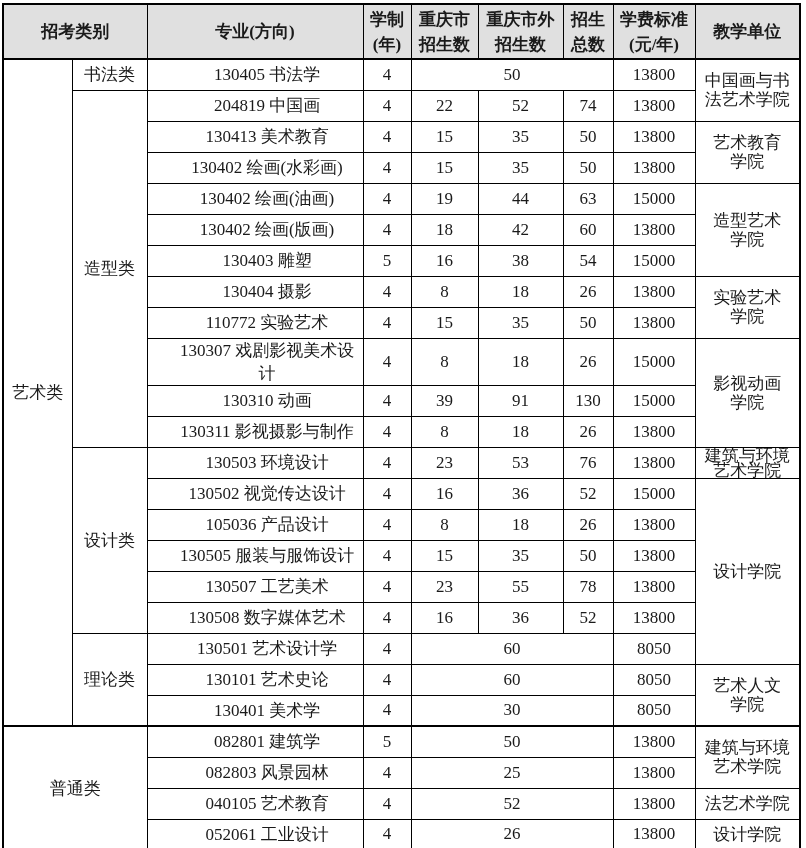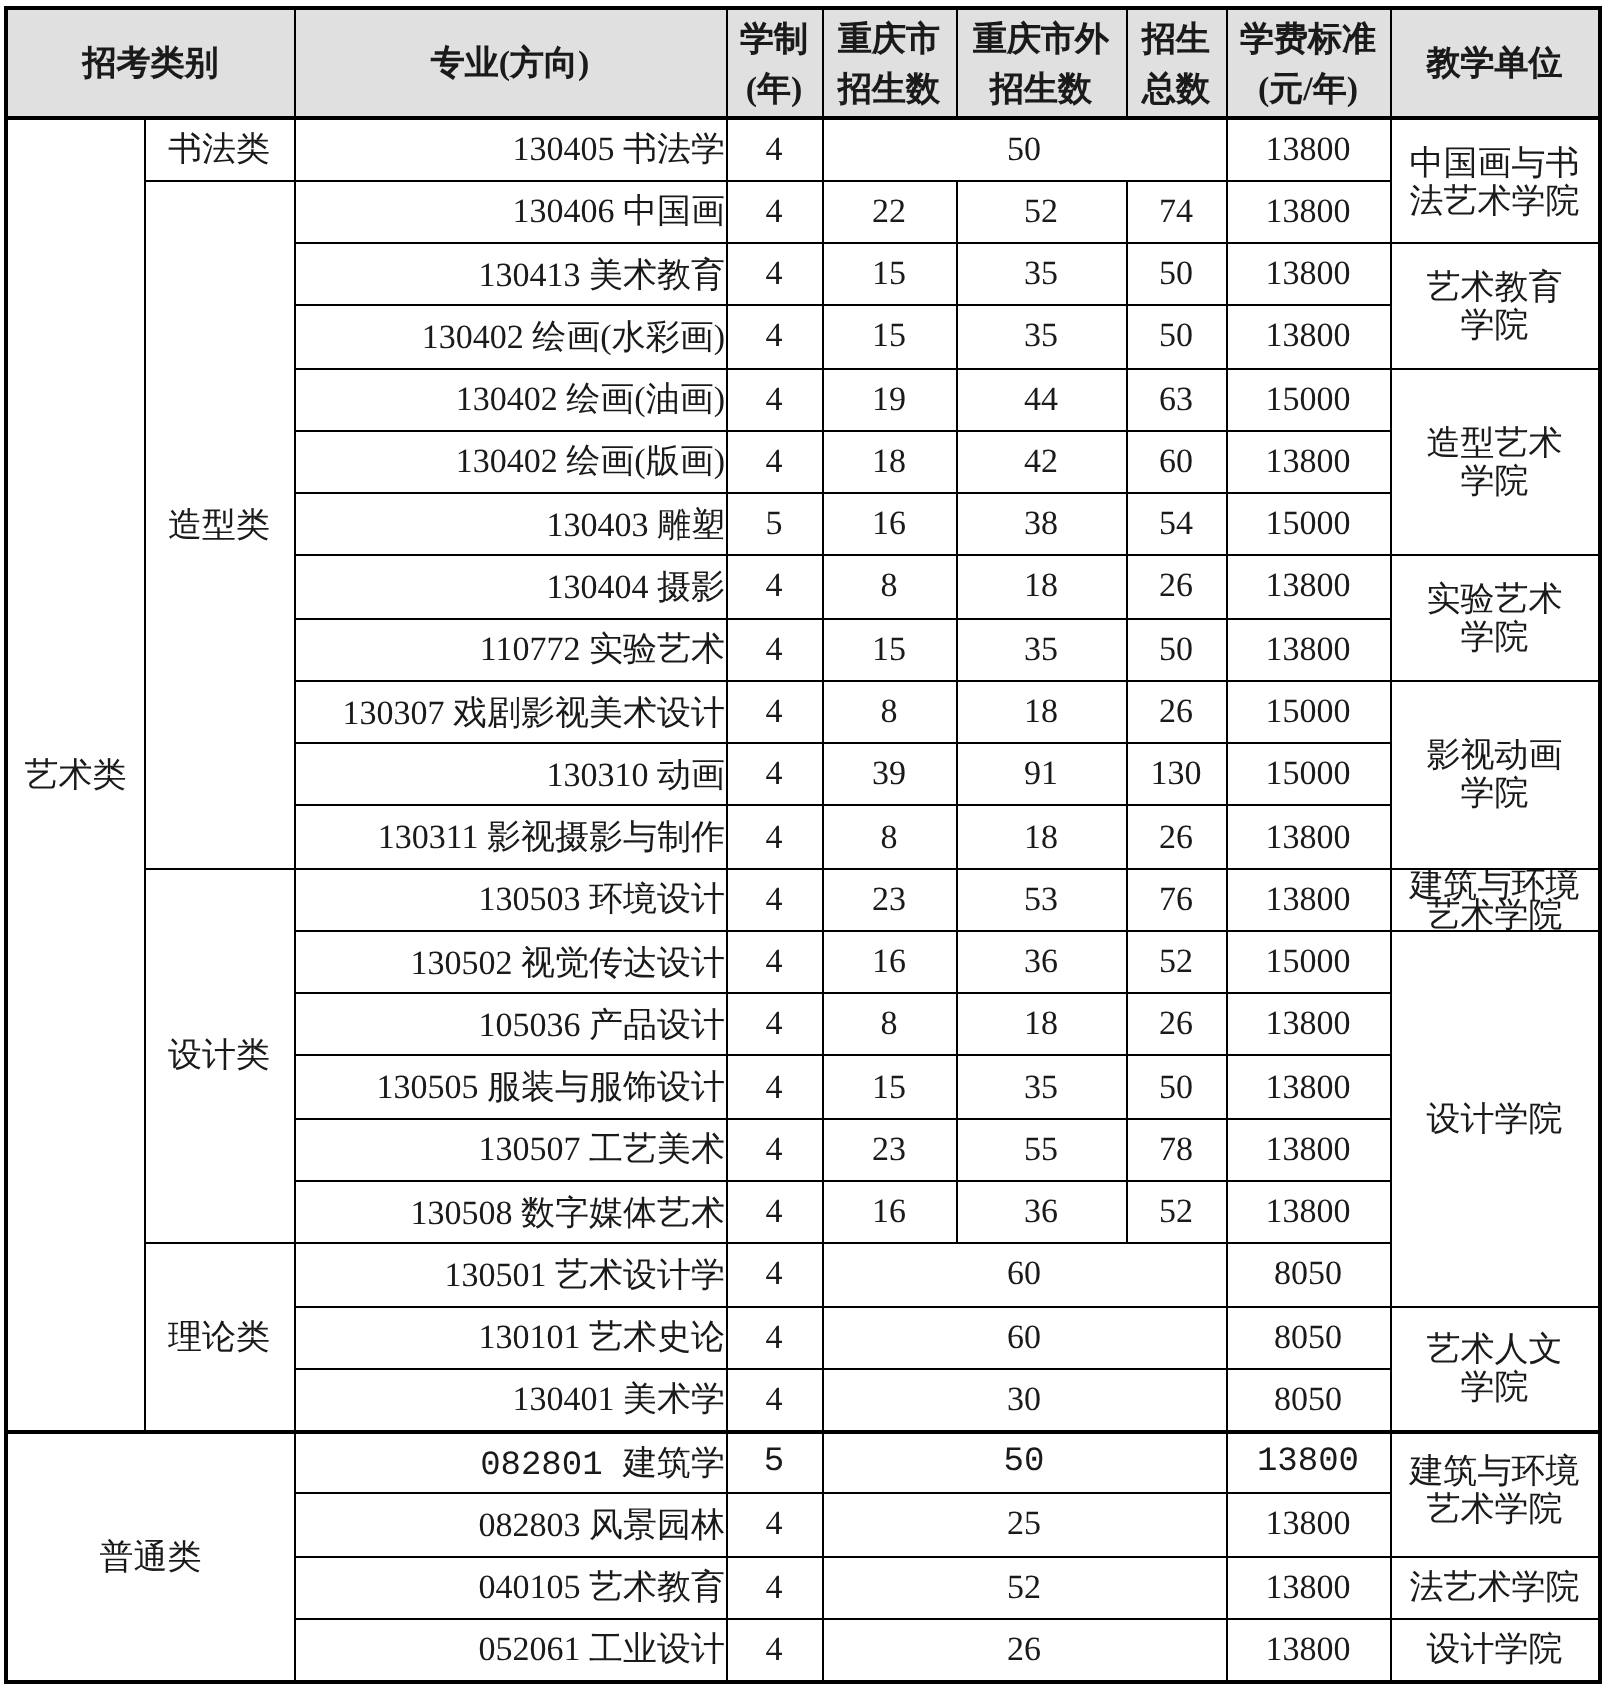--- a/index.html
+++ b/index.html
@@ -19,24 +19,24 @@
     text-align:center;vertical-align:middle;
     padding:0;overflow:hidden;
     white-space:pre-line;
   }
   thead tr{height:55px;}
   thead th{
     background:#e0e0e0;font-weight:bold;line-height:25px;
     border-bottom:2px solid #000;
   }
   tbody tr{height:31px;}
-  td.major{text-align:right;padding-left:8px;}
+  td.major{text-align:center;padding-left:24px;}
   td.unit{line-height:19px;}
   td.unit-tight{line-height:15px;}
-  tr.split td{border-top:2px solid #000;font-family:Liberation Mono, monospace;}
+  tr.split td{border-top:2px solid #000;}
 </style>
 </head>
 <body>
 
 <table>
   <colgroup>
     <col style="width:69px">
       <col style="width:75px">
       <col style="width:216px">
     <col style="width:48px">
@@ -69,21 +69,21 @@
       <td>书法类</td>
       <td class="major">130405 书法学</td>
       <td>4</td>
       <td colspan="3">50</td>
       <td>13800</td>
       <td rowspan="2" class="unit">中国画与书
 法艺术学院</td>
     </tr>
     <tr>
       <td rowspan="11">造型类</td>
-      <td class="major">130406 中国画</td>
+      <td class="major">204819 中国画</td>
       <td>4</td>
       <td>22</td>
       <td>52</td>
       <td>74</td>
       <td>13800</td>
     </tr>
     <tr>
       <td class="major">130413 美术教育</td>
       <td>4</td>
       <td>15</td>

